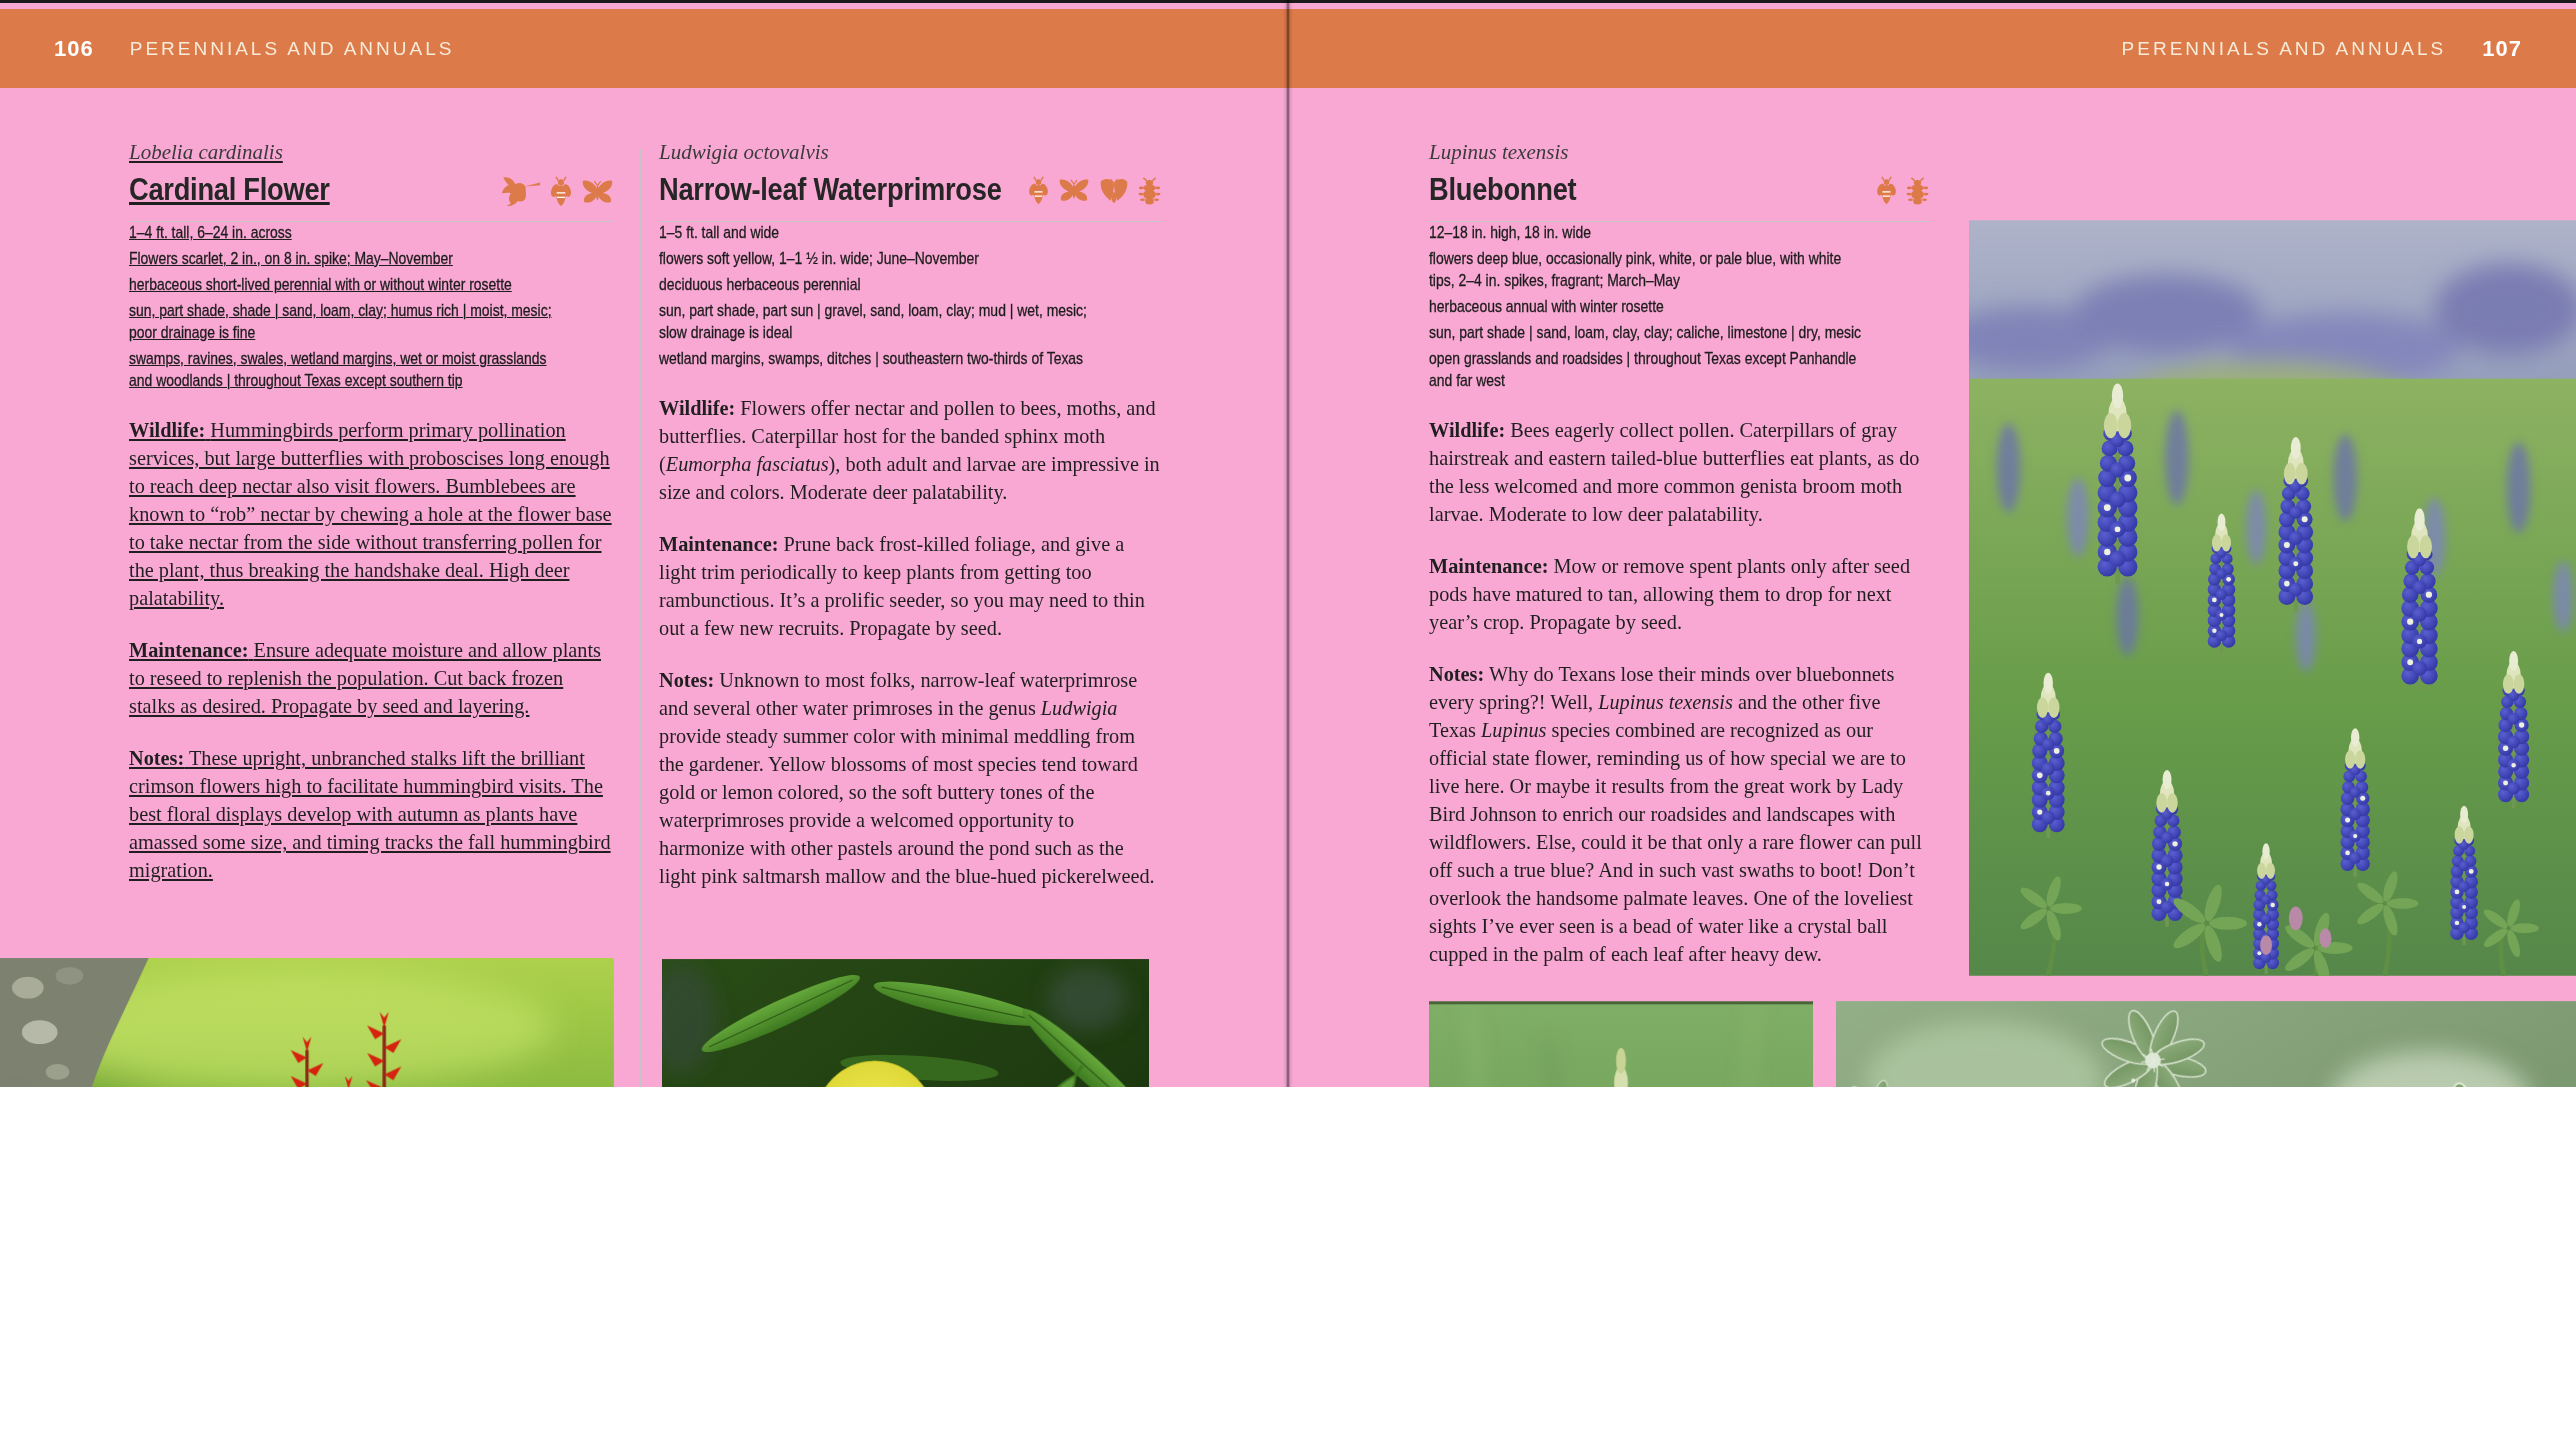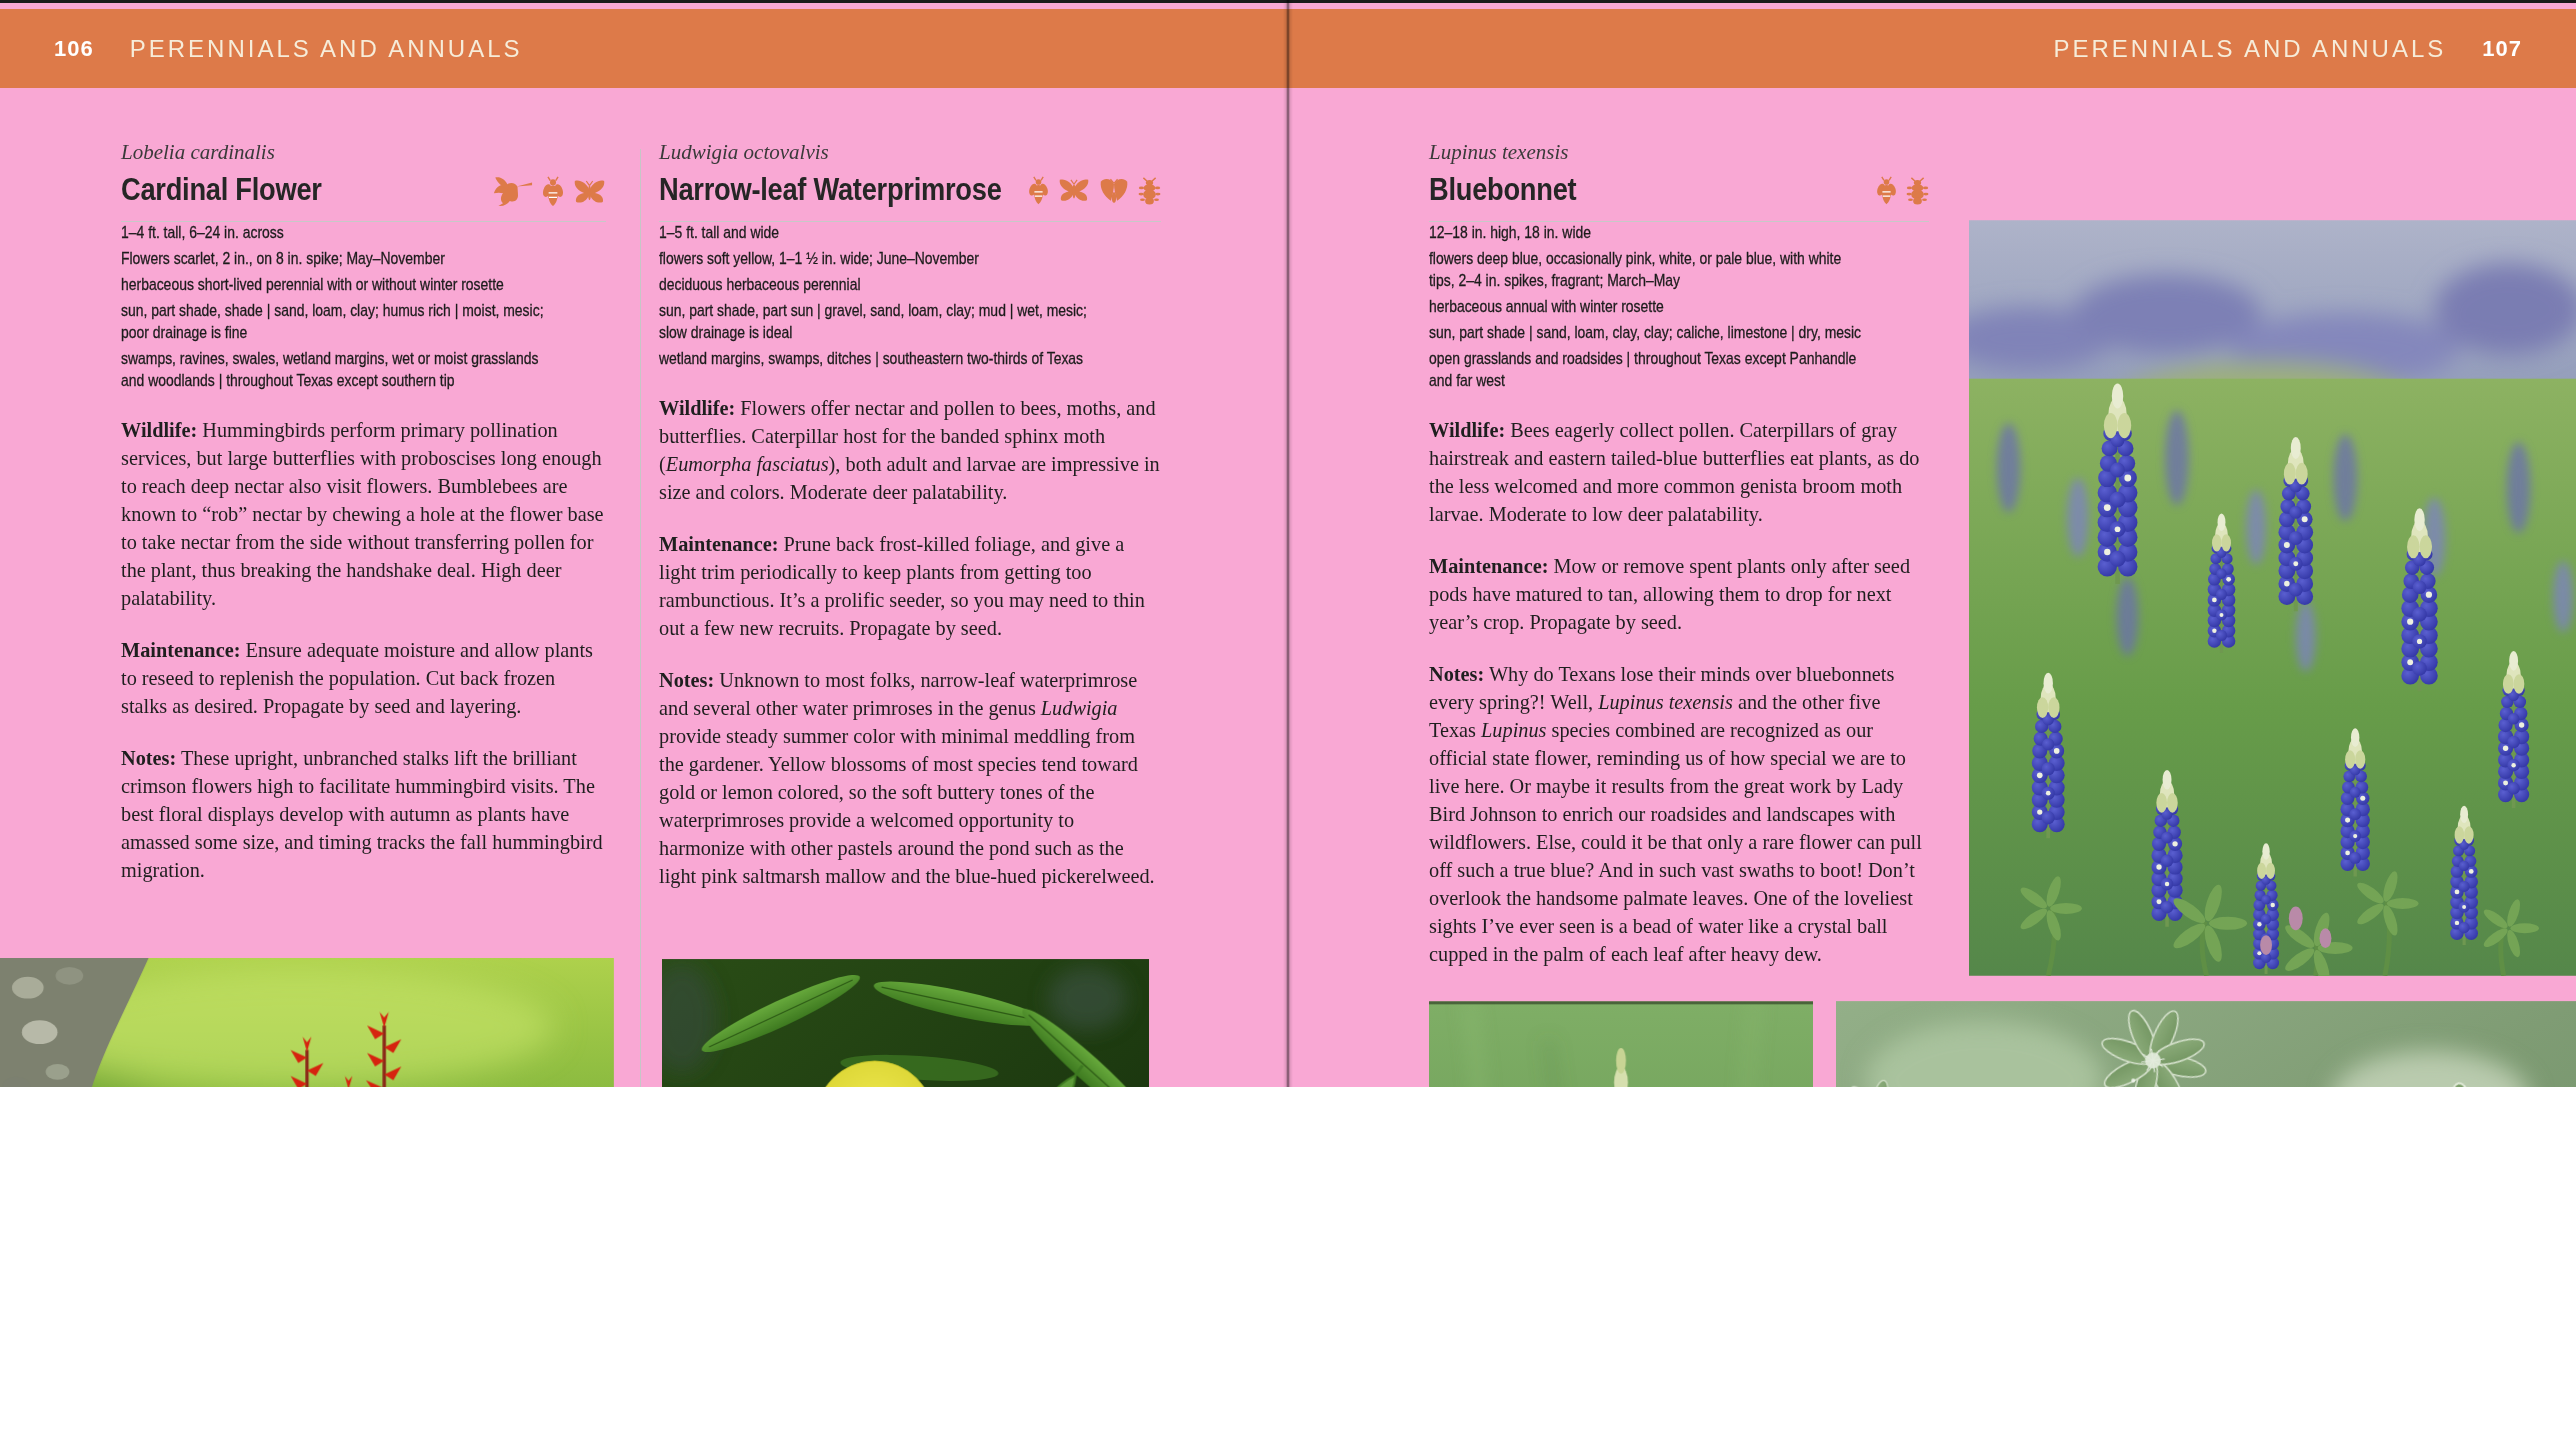--- a/index.html
+++ b/index.html
@@ -3,21 +3,21 @@
 <meta charset="utf-8">
 <style>
   html,body{margin:0;padding:0;background:#ffffff;}
   .spread{position:relative;width:2576px;height:1087px;background:#f9a8d4;overflow:hidden;
           font-family:"Liberation Serif",serif;color:#1f1f1f;}
   .topline{position:absolute;top:0;left:0;right:0;height:3px;background:#1a1a1a;}
   .band{position:absolute;top:9px;left:0;right:0;height:79px;background:#dd7a49;
         display:flex;justify-content:space-between;align-items:center;padding:0 54px;box-sizing:border-box;}
   .band-group{display:flex;align-items:center;gap:36px;}
   .pagenum{font-family:"Liberation Sans",sans-serif;font-weight:700;font-size:22px;color:#ffffff;letter-spacing:1px;}
-  .band-title{font-family:"Liberation Sans",sans-serif;font-size:24px;letter-spacing:3px;color:#f6ecd9;}
+  .band-title{font-family:"Liberation Sans",sans-serif;font-size:19px;letter-spacing:3px;color:#f6ecd9;}
   .gutter{position:absolute;left:1283px;top:0;width:10px;height:1449px;
           background:linear-gradient(90deg,rgba(0,0,0,0) 0%,rgba(0,0,0,.10) 30%,rgba(0,0,0,.55) 50%,rgba(0,0,0,.10) 70%,rgba(0,0,0,0) 100%);}
   .coldiv{position:absolute;left:640px;top:149px;width:1px;height:1211px;background:#c6c6c6;}
   .col{position:absolute;top:139px;}
   .species{font-style:italic;font-size:21px;line-height:26px;color:#3a3a3a;margin:0 0 4px 0;}
   .title-row{position:relative;height:42px;}
   .title{margin:0;font-family:"Liberation Sans",sans-serif;font-weight:700;font-size:31px;line-height:42px;
          color:#262626;letter-spacing:-0.3px;white-space:nowrap;transform:scaleX(.88);transform-origin:0 50%;}
   .icons{position:absolute;right:0;top:7px;display:flex;gap:9px;align-items:center;}
   .icons svg{display:block;}
@@ -84,21 +84,21 @@
         <ellipse cx="13" cy="20" rx="7.2" ry="5.6"></ellipse>
         <ellipse cx="3.4" cy="19.5" rx="3" ry="1.6"></ellipse>
         <ellipse cx="22.6" cy="19.5" rx="3" ry="1.6"></ellipse>
         <ellipse cx="13" cy="27.5" rx="5" ry="4"></ellipse>
         <ellipse cx="5" cy="26" rx="2.8" ry="1.5"></ellipse>
         <ellipse cx="21" cy="26" rx="2.8" ry="1.5"></ellipse>
       </g>
     </defs>
   </svg>
 
-  <section class="col" style="left:121px;width:485px;">
+  <section class="col" style="left:129px;width:485px;text-decoration:underline;">
     <div class="species">Lobelia cardinalis</div>
     <div class="title-row">
       <h2 class="title">Cardinal Flower</h2>
       <div class="icons">
         <svg width="40" height="31" viewBox="0 0 44 34">
             <use href="#ic-hummingbird"></use>
           </svg>
         <svg width="22" height="31" viewBox="0 0 24 34">
             <use href="#ic-bee"></use>
           </svg>

